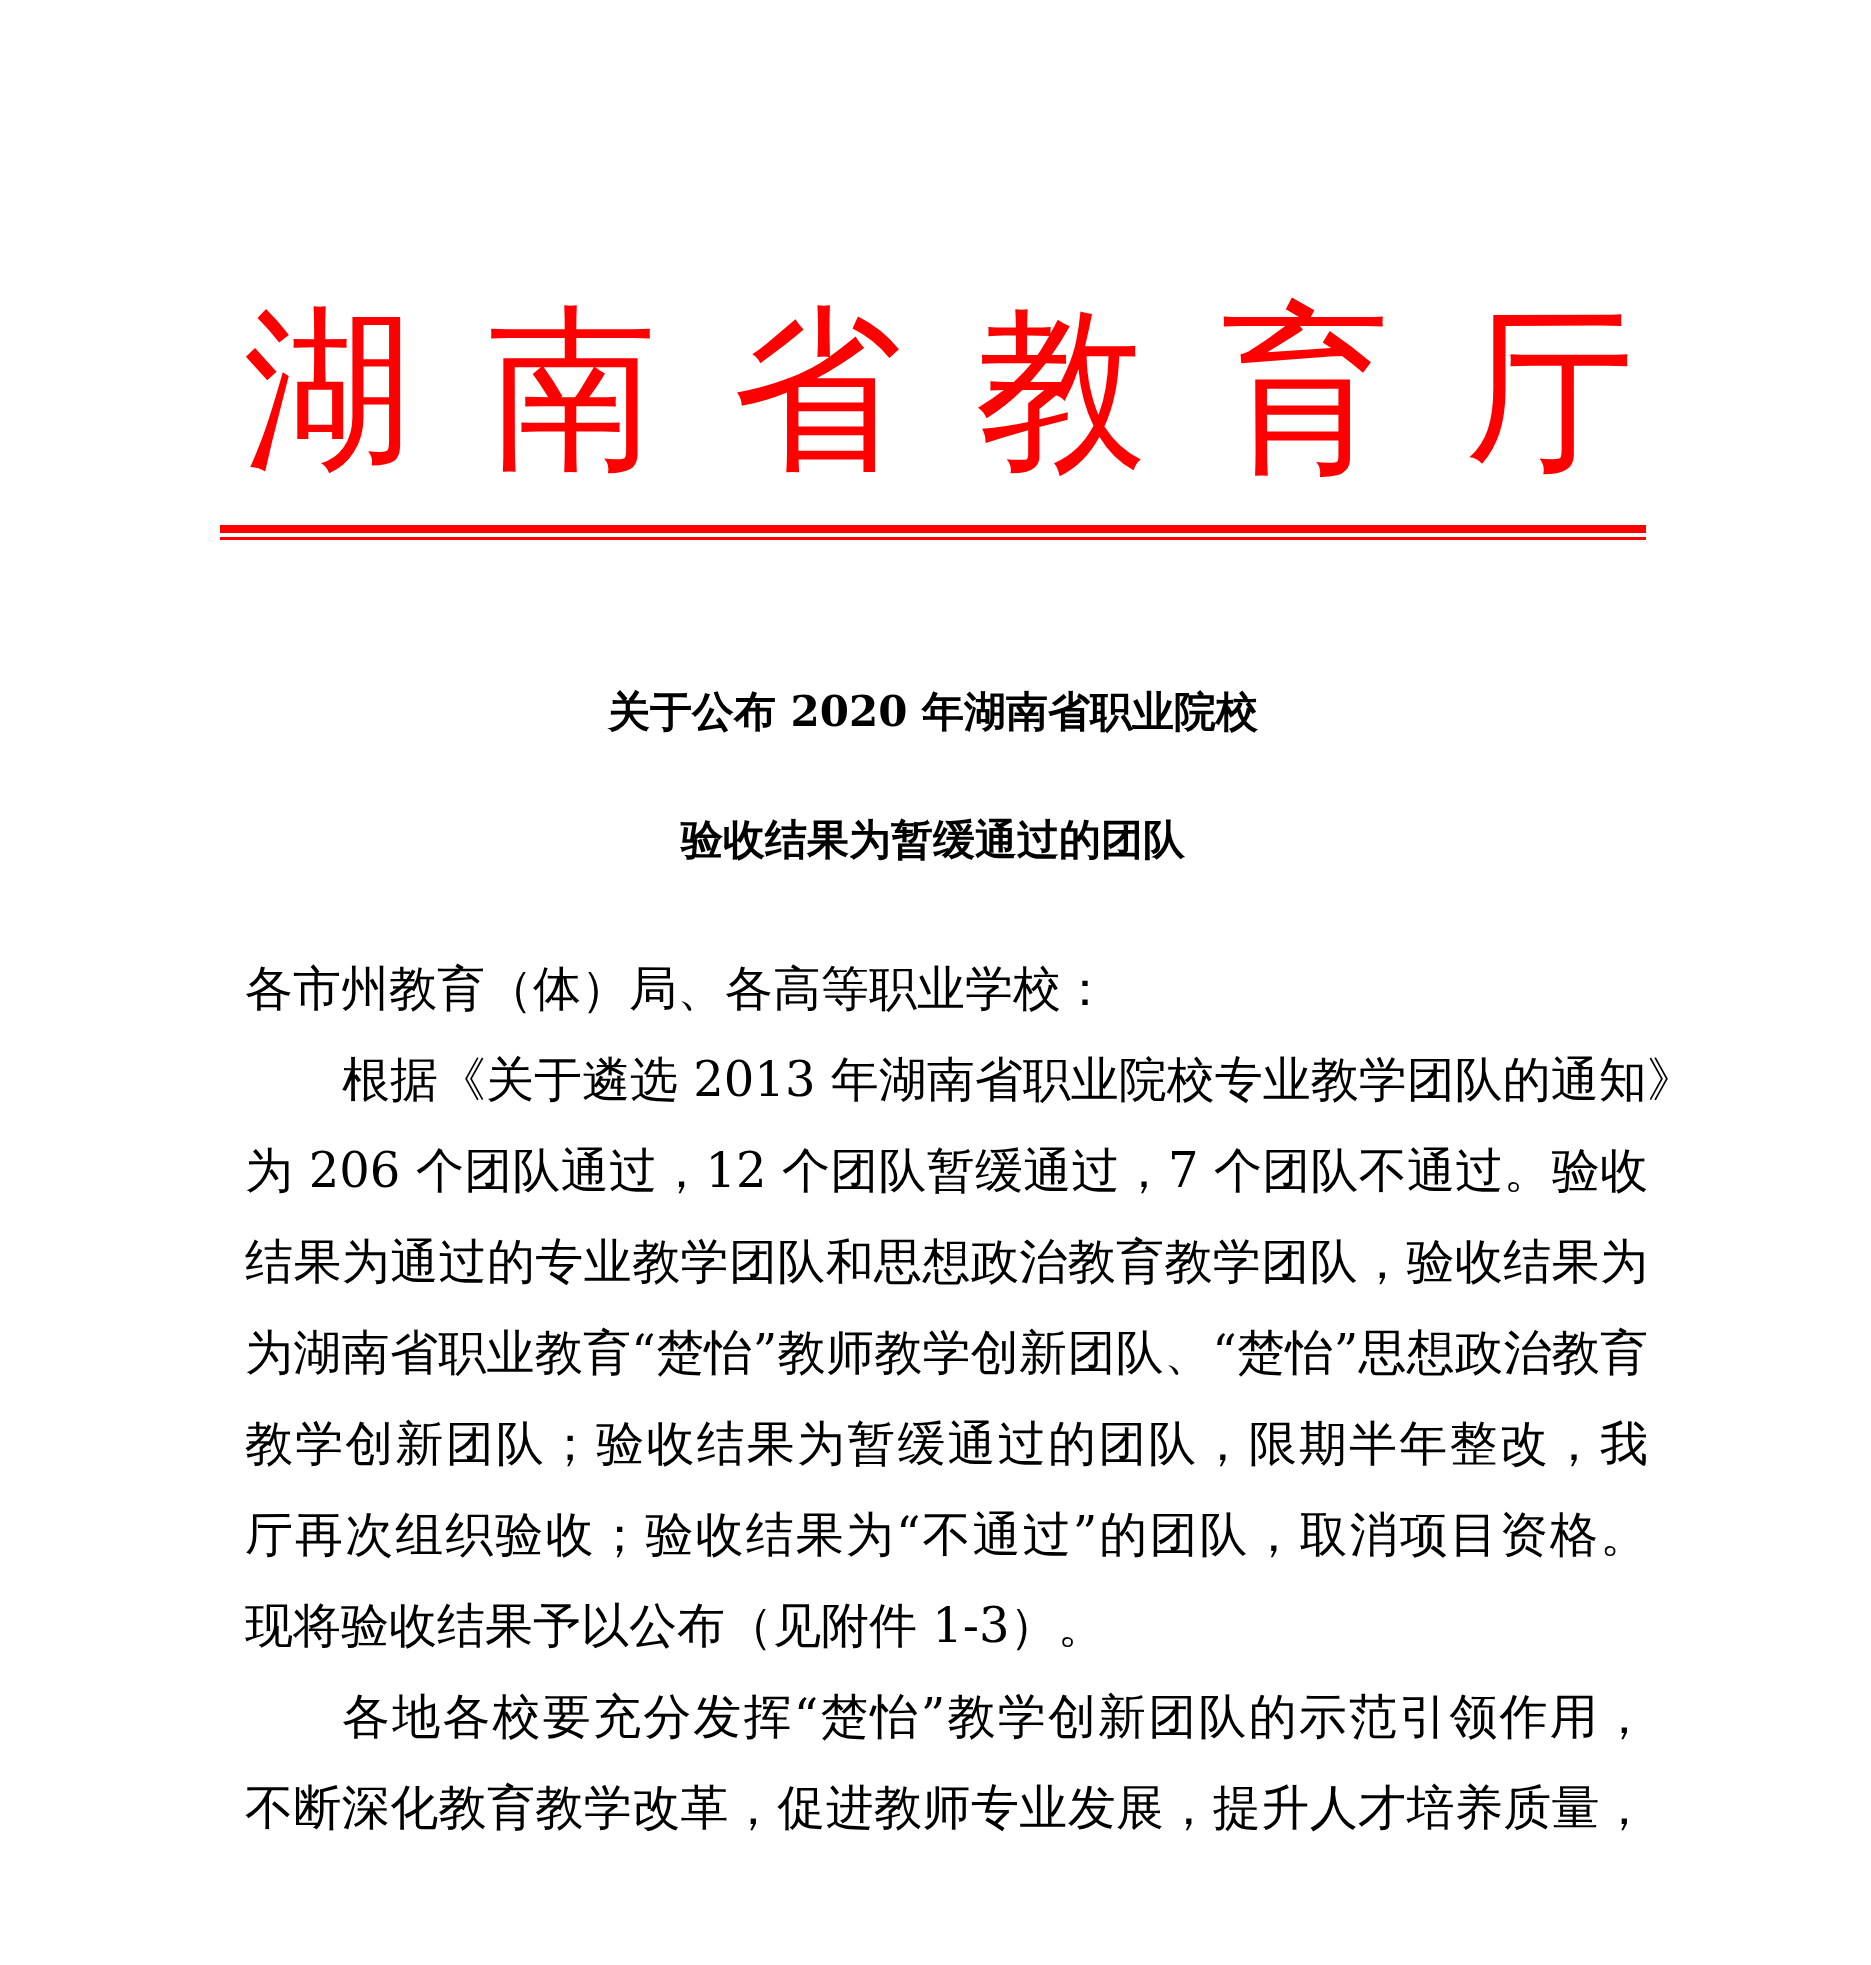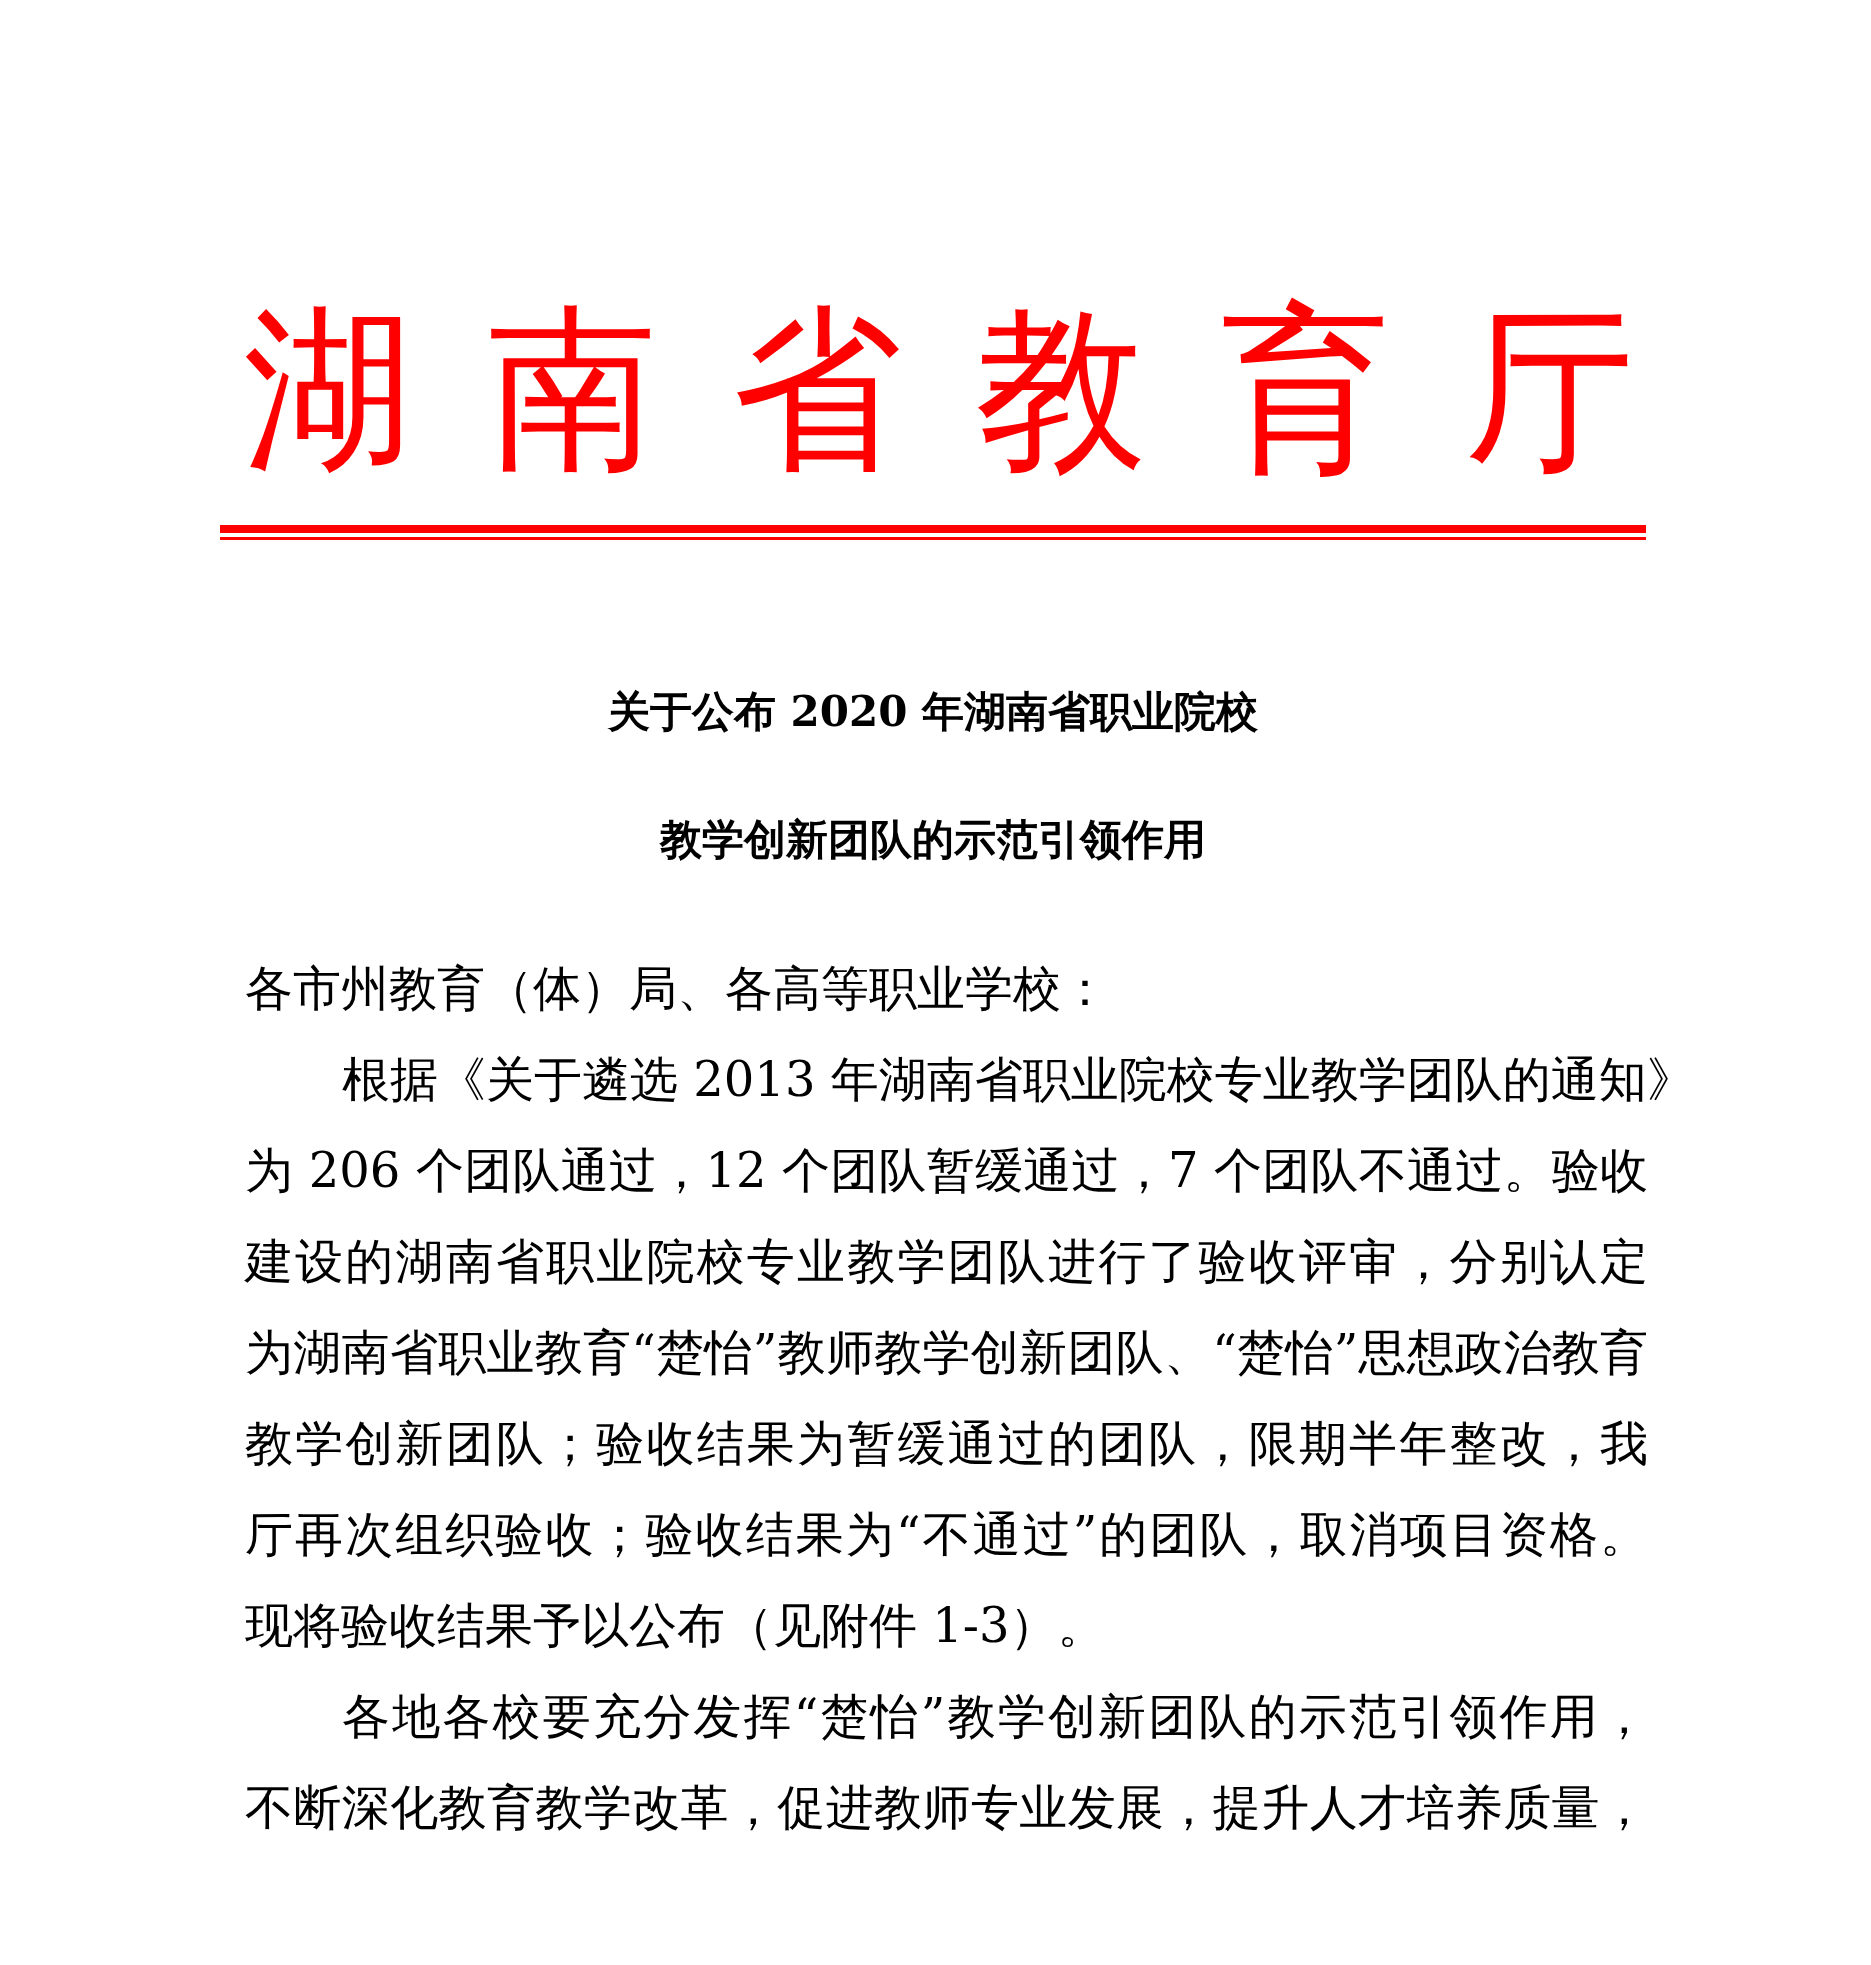--- a/index.html
+++ b/index.html
@@ -109,30 +109,30 @@
     <span class="masthead-char">教</span>
     <span class="masthead-char">育</span>
     <span class="masthead-char">厅</span>
   </div>
 
   <div class="rule rule-top-thick"></div>
   <div class="rule rule-top-thin"></div>
 
   <div class="title">
     <span class="title-line">关于公布 2020 年湖南省职业院校</span>
-    <span class="title-line">教学创新团队的示范引领作用</span>
+    <span class="title-line">验收结果为暂缓通过的团队</span>
   </div>
 
   <div class="body-text">
     <span class="line last">各市州教育（体）局、各高等职业学校：</span>
 
     <div>
       <span class="line indent">根据《关于遴选 2013 年湖南省职业院校专业教学团队的通知》</span>
       <span class="line">为 206 个团队通过，12 个团队暂缓通过，7 个团队不通过。验收</span>
-      <span class="line">建设的湖南省职业院校专业教学团队进行了验收评审，分别认定</span>
+      <span class="line">结果为通过的专业教学团队和思想政治教育教学团队，验收结果为</span>
       <span class="line">为湖南省职业教育“楚怡”教师教学创新团队、“楚怡”思想政治教育</span>
       <span class="line">教学创新团队；验收结果为暂缓通过的团队，限期半年整改，我</span>
       <span class="line">厅再次组织验收；验收结果为“不通过”的团队，取消项目资格。</span>
       <span class="line last">现将验收结果予以公布（见附件 1-3）。</span>
     </div>
 
     <div>
       <span class="line indent">各地各校要充分发挥“楚怡”教学创新团队的示范引领作用，</span>
       <span class="line">不断深化教育教学改革，促进教师专业发展，提升人才培养质量，</span>
 

